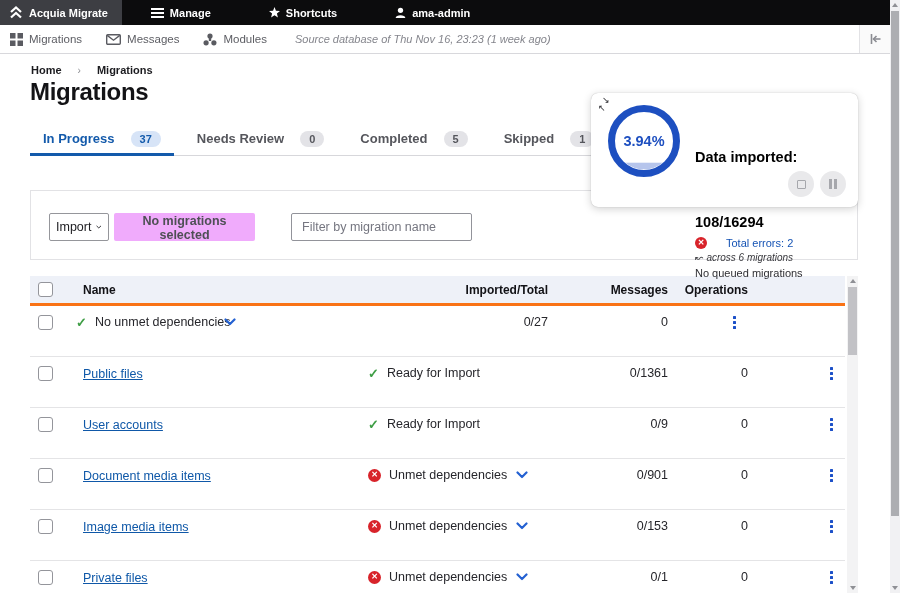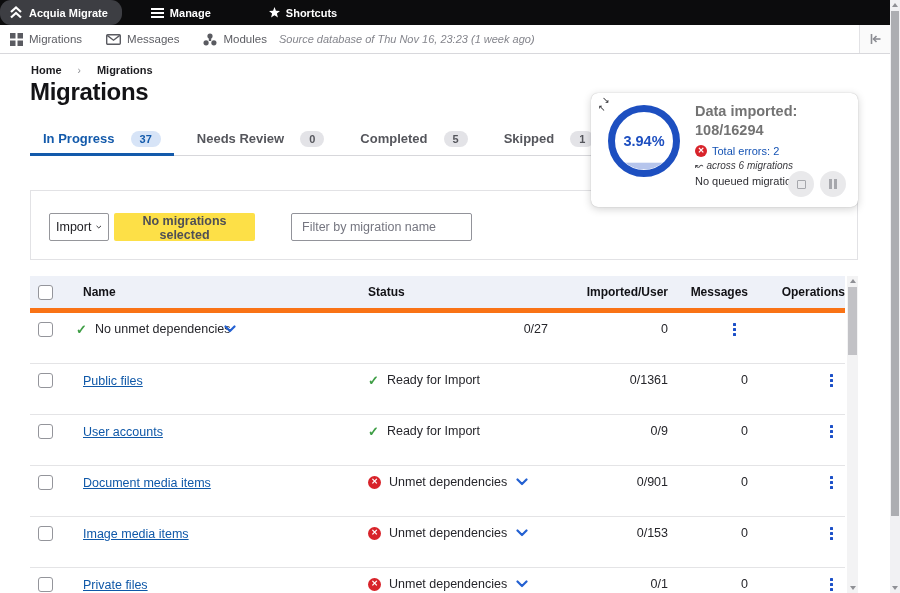--- a/index.html
+++ b/index.html
@@ -4,30 +4,30 @@
 <style>
   html,body{margin:0;padding:0;}
   body{width:900px;height:593px;overflow:hidden;background:#fff;
        font-family:"Liberation Sans",sans-serif;position:relative;}
   #screen{position:absolute;inset:0;width:900px;height:593px;}
 
   
   .admin-bar{position:absolute;left:0;top:0;width:890px;height:25px;background:#0c0c0d;
              display:flex;align-items:stretch;}
   .brand{display:flex;align-items:center;gap:6px;background:#3d3e43;padding:0 14px 0 9px;
-         color:#fff;font-size:11px;font-weight:bold;cursor:pointer;border-radius:11px;}
+         color:#fff;font-size:11px;font-weight:bold;cursor:pointer;}
   .abar-item{display:flex;align-items:center;gap:6px;padding:0 29px;color:#fff;
              font-size:11px;font-weight:bold;cursor:pointer;}
 
   
   .toolbar{position:absolute;left:0;top:25px;width:890px;height:29px;background:#fff;
            border-bottom:1px solid #d8d8dc;display:flex;align-items:center;box-sizing:border-box;}
   .tbar-item{display:flex;align-items:center;gap:6px;padding:0 12px;color:#5c5d63;
              font-size:11.5px;cursor:pointer;}
-  .source-note{font-style:italic;color:#84858c;font-size:11px;margin-left:0;}
+  .source-note{font-style:italic;color:#84858c;font-size:11px;margin-left:16px;}
   .tbar-pin{margin-left:auto;width:30px;align-self:stretch;border-left:1px solid #e2e2e5;
             display:flex;align-items:center;justify-content:center;background:#fafafa;cursor:pointer;}
 
   
   .breadcrumb{position:absolute;left:31px;top:64px;display:flex;gap:16px;align-items:center;
               font-size:11px;font-weight:bold;color:#1b1b1f;}
   .crumb{cursor:pointer;}
   .crumb-sep{color:#8b8c92;font-size:10px;font-weight:normal;}
   .page-title{position:absolute;left:30px;top:78px;font-size:24px;font-weight:bold;
               letter-spacing:-0.3px;color:#131316;margin:0;}
@@ -46,22 +46,22 @@
   
   .progress-card{position:absolute;left:591px;top:93px;width:267px;height:114px;background:#fff;
                  border-radius:7px;box-shadow:0 0 1px rgba(0,0,0,.3),0 2px 9px rgba(0,0,0,.18);z-index:6;}
   .collapse-icon{position:absolute;left:7px;top:3px;display:flex;flex-direction:column;
                  font-size:9px;line-height:8px;color:#26262b;cursor:pointer;}
   .collapse-icon span:first-child{margin-left:4px;}
   .ring-wrap{position:absolute;left:16px;top:11px;width:74px;height:74px;}
   .ring-label{position:absolute;left:16px;top:11px;width:74px;height:74px;display:flex;
               align-items:center;justify-content:center;font-size:14.5px;font-weight:bold;color:#1d4fc0;}
   .card-body{position:absolute;left:104px;top:9px;right:8px;}
-  .card-title{font-size:14.5px;font-weight:bold;color:#737373;line-height:19px;}
-  .errors-row{display:flex;align-items:center;gap:5px;margin-top:5px;}
+  .card-title{font-size:14.5px;font-weight:bold;color:#000000;line-height:19px;margin-top:46px;}
+  .errors-row{display:flex;align-items:center;gap:19px;margin-top:5px;}
   .error-badge{width:12px;height:12px;border-radius:50%;background:#d8232a;color:#fff;font-size:8px;
                font-weight:bold;display:flex;align-items:center;justify-content:center;line-height:1;flex:0 0 auto;}
   .error-badge::before{content:"\2715";}
   .errors-link{font-size:11px;color:#1553b4;cursor:pointer;}
   .across-row{margin-top:3px;font-size:10px;font-style:italic;color:#38383d;}
   .across-icon::before{content:"\219C";font-style:normal;margin-right:3px;}
   .queue-row{margin-top:4px;font-size:11px;color:#2e2e33;}
   .card-buttons{position:absolute;right:12px;bottom:10px;display:flex;gap:6px;}
   .circle-btn{width:26px;height:26px;border-radius:50%;background:#e9e9eb;border:none;
               display:flex;align-items:center;justify-content:center;cursor:default;padding:0;}
@@ -69,32 +69,32 @@
   .pause-glyph{display:flex;gap:2px;}
   .pause-glyph i{width:3px;height:10px;background:#a6a7ac;}
 
   
   .filter-card{position:absolute;left:30px;top:190px;width:828px;height:70px;background:#fff;
                border:1px solid #e2e2e5;box-sizing:border-box;}
   .import-btn{position:absolute;left:18px;top:22px;height:28px;width:60px;background:#fff;
               border:1px solid #95969b;border-radius:2px;display:flex;align-items:center;
               justify-content:center;gap:5px;font-size:12.5px;color:#212125;cursor:pointer;
               font-family:inherit;}
-  .selection-btn{position:absolute;left:83px;top:22px;height:28px;width:141px;background:#fde047;
+  .selection-btn{position:absolute;left:83px;top:22px;height:28px;width:141px;background:#f0abfc;
                  border:none;border-radius:2px;font-size:12.5px;font-weight:bold;color:#4e4f55;
                  font-family:inherit;}
   .filter-input{position:absolute;left:260px;top:22px;width:181px;height:28px;border:1px solid #92939a;
                 border-radius:2px;padding:0 10px;font-size:12.5px;color:#333;box-sizing:border-box;
                 font-family:inherit;}
   .filter-input::placeholder{color:#757680;opacity:1;}
 
   
   .mig-table{position:absolute;left:30px;top:276px;width:815px;}
   .thead,.trow{display:grid;grid-template-columns:46px 292px 180px 120px 80px 97px;align-items:center;}
-  .thead{height:37px;background:#eef1f8;font-size:12px;font-weight:bold;color:#121216;border-bottom:5px solid #f97316;box-sizing:border-box;}
+  .thead{height:30px;background:#eef1f8;font-size:12px;font-weight:bold;color:#121216;border-bottom:3px solid #f97316;box-sizing:border-box;}
   .trow{height:51px;background:#fff;border-bottom:1px solid #e4e4e6;box-sizing:border-box;
         padding-bottom:18px;}
   .cell-check{padding-left:8px;}
   .checkbox{appearance:none;-webkit-appearance:none;width:15px;height:15px;border:1px solid #94959b;
             border-radius:3px;background:#fff;margin:0;display:block;cursor:pointer;}
   .cell-name{padding-left:7px;}
   .row-link{font-size:12.5px;color:#0f58a8;text-decoration:underline;cursor:pointer;}
   .cell-status{position:relative;display:flex;align-items:center;gap:8px;font-size:12.5px;color:#26262b;}
   .status-icon{flex:0 0 auto;}
   .status-icon.ok{color:#3f9e46;font-weight:bold;font-size:13px;line-height:1;}
@@ -153,20 +153,29 @@
       <span>Manage</span>
     </div>
     <div class="abar-item">
       <span>
         <svg width="11" height="11" viewBox="0 0 10 10">
           <path d="M5 0 L6.3 3.4 L10 3.6 L7.2 5.9 L8.1 9.5 L5 7.5 L1.9 9.5 L2.8 5.9 L0 3.6 L3.7 3.4 Z" fill="#fff"></path>
         </svg>
       </span>
       <span>Shortcuts</span>
     </div>
+    <div class="abar-item">
+      <span>
+        <svg width="11" height="11" viewBox="0 0 10 10">
+          <circle cx="5" cy="3" r="2.4" fill="#fff"></circle>
+          <path d="M0.6,10 C0.6,6.6 9.4,6.6 9.4,10 Z" fill="#fff"></path>
+        </svg>
+      </span>
+      <span>ama-admin</span>
+    </div>
   </div>
 
   <div class="toolbar">
     <div class="tbar-item" style="padding-left:10px;">
       <span>
         <svg width="13" height="13" viewBox="0 0 13 13">
           <rect x="0" y="0" width="5.5" height="5.5" fill="#5a5b61"></rect>
           <rect x="7.5" y="0" width="5.5" height="5.5" fill="#5a5b61"></rect>
           <rect x="0" y="7.5" width="5.5" height="5.5" fill="#5a5b61"></rect>
           <rect x="7.5" y="7.5" width="5.5" height="5.5" fill="#5a5b61"></rect>
@@ -287,22 +296,21 @@
     <button class="selection-btn" disabled="">No migrations selected</button>
     <input class="filter-input" type="text" placeholder="Filter by migration name" style="">
   </div>
 
   <div class="mig-table">
     <div class="thead">
       <div class="cell-check">
           <input type="checkbox" class="checkbox" style="">
         </div>
       <div class="cell-name">Name</div>
-      <div>Status</div>
-      <div class="col-right">Imported/User</div>
+      <div class="col-right">Imported/Total</div>
       <div class="col-right">Messages</div>
       <div class="col-right">Operations</div>
     </div>
     <div id="table-body">
     <div class="trow">
       <div class="cell-check">
             <input type="checkbox" class="checkbox" style="">
           </div>
       <div class="cell-status">
         <span class="status-icon ok"></span>

